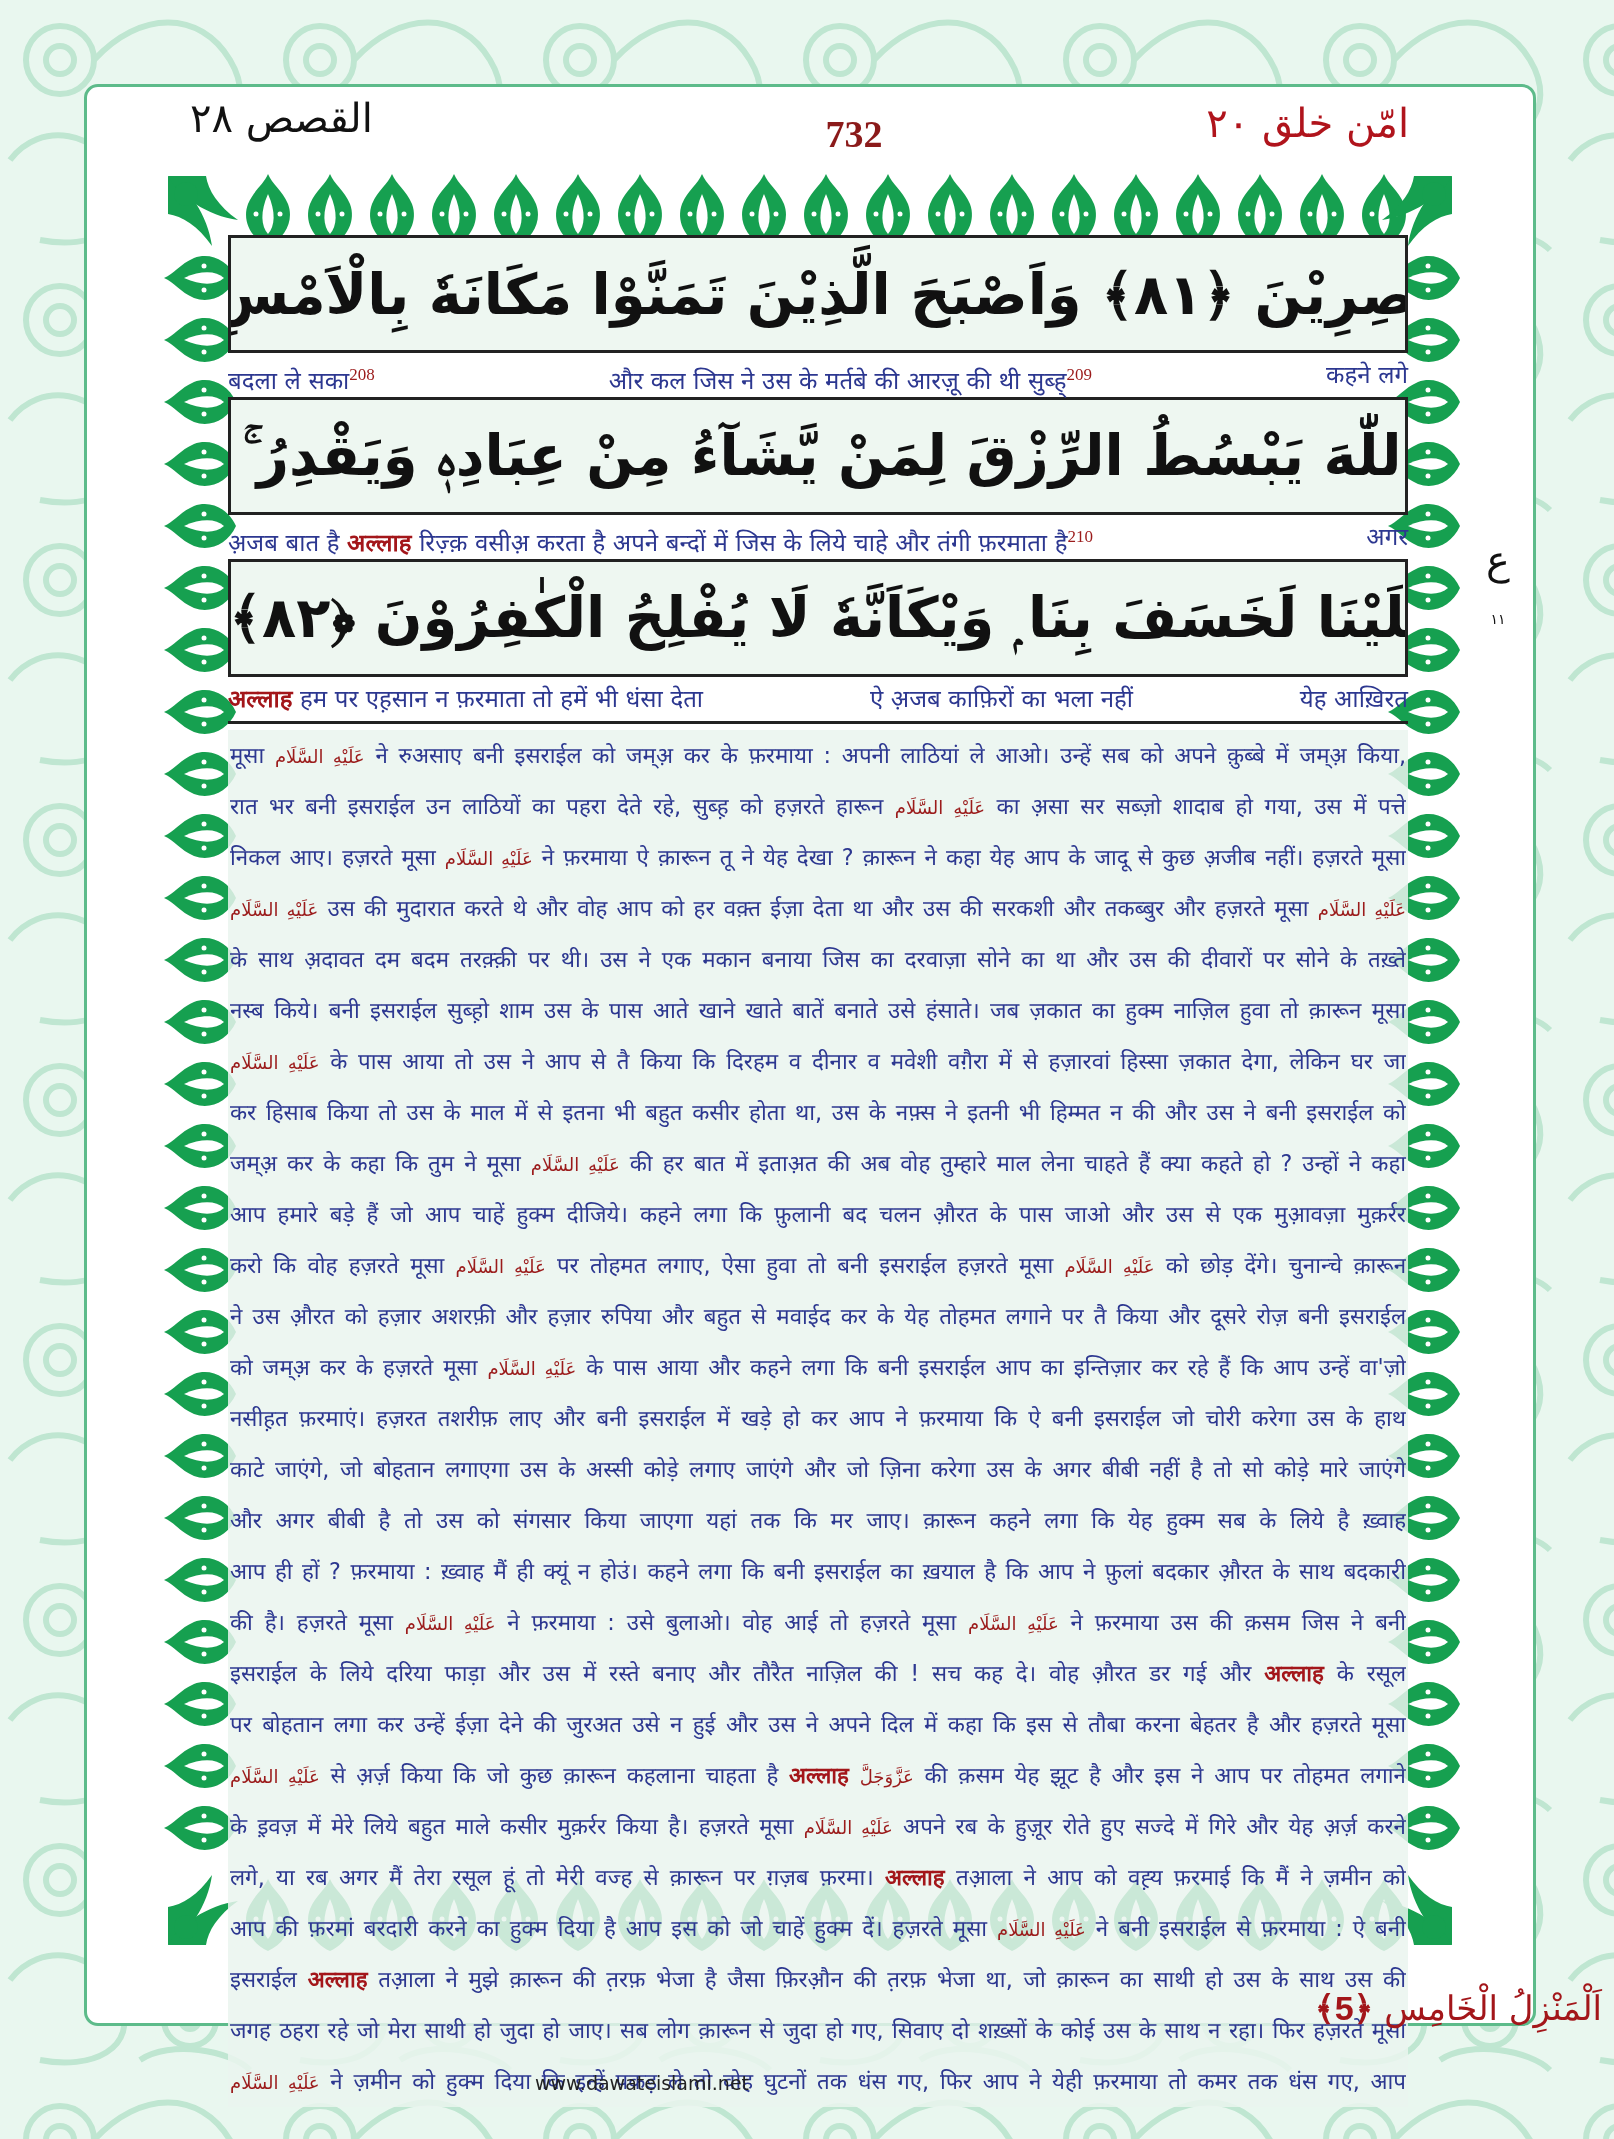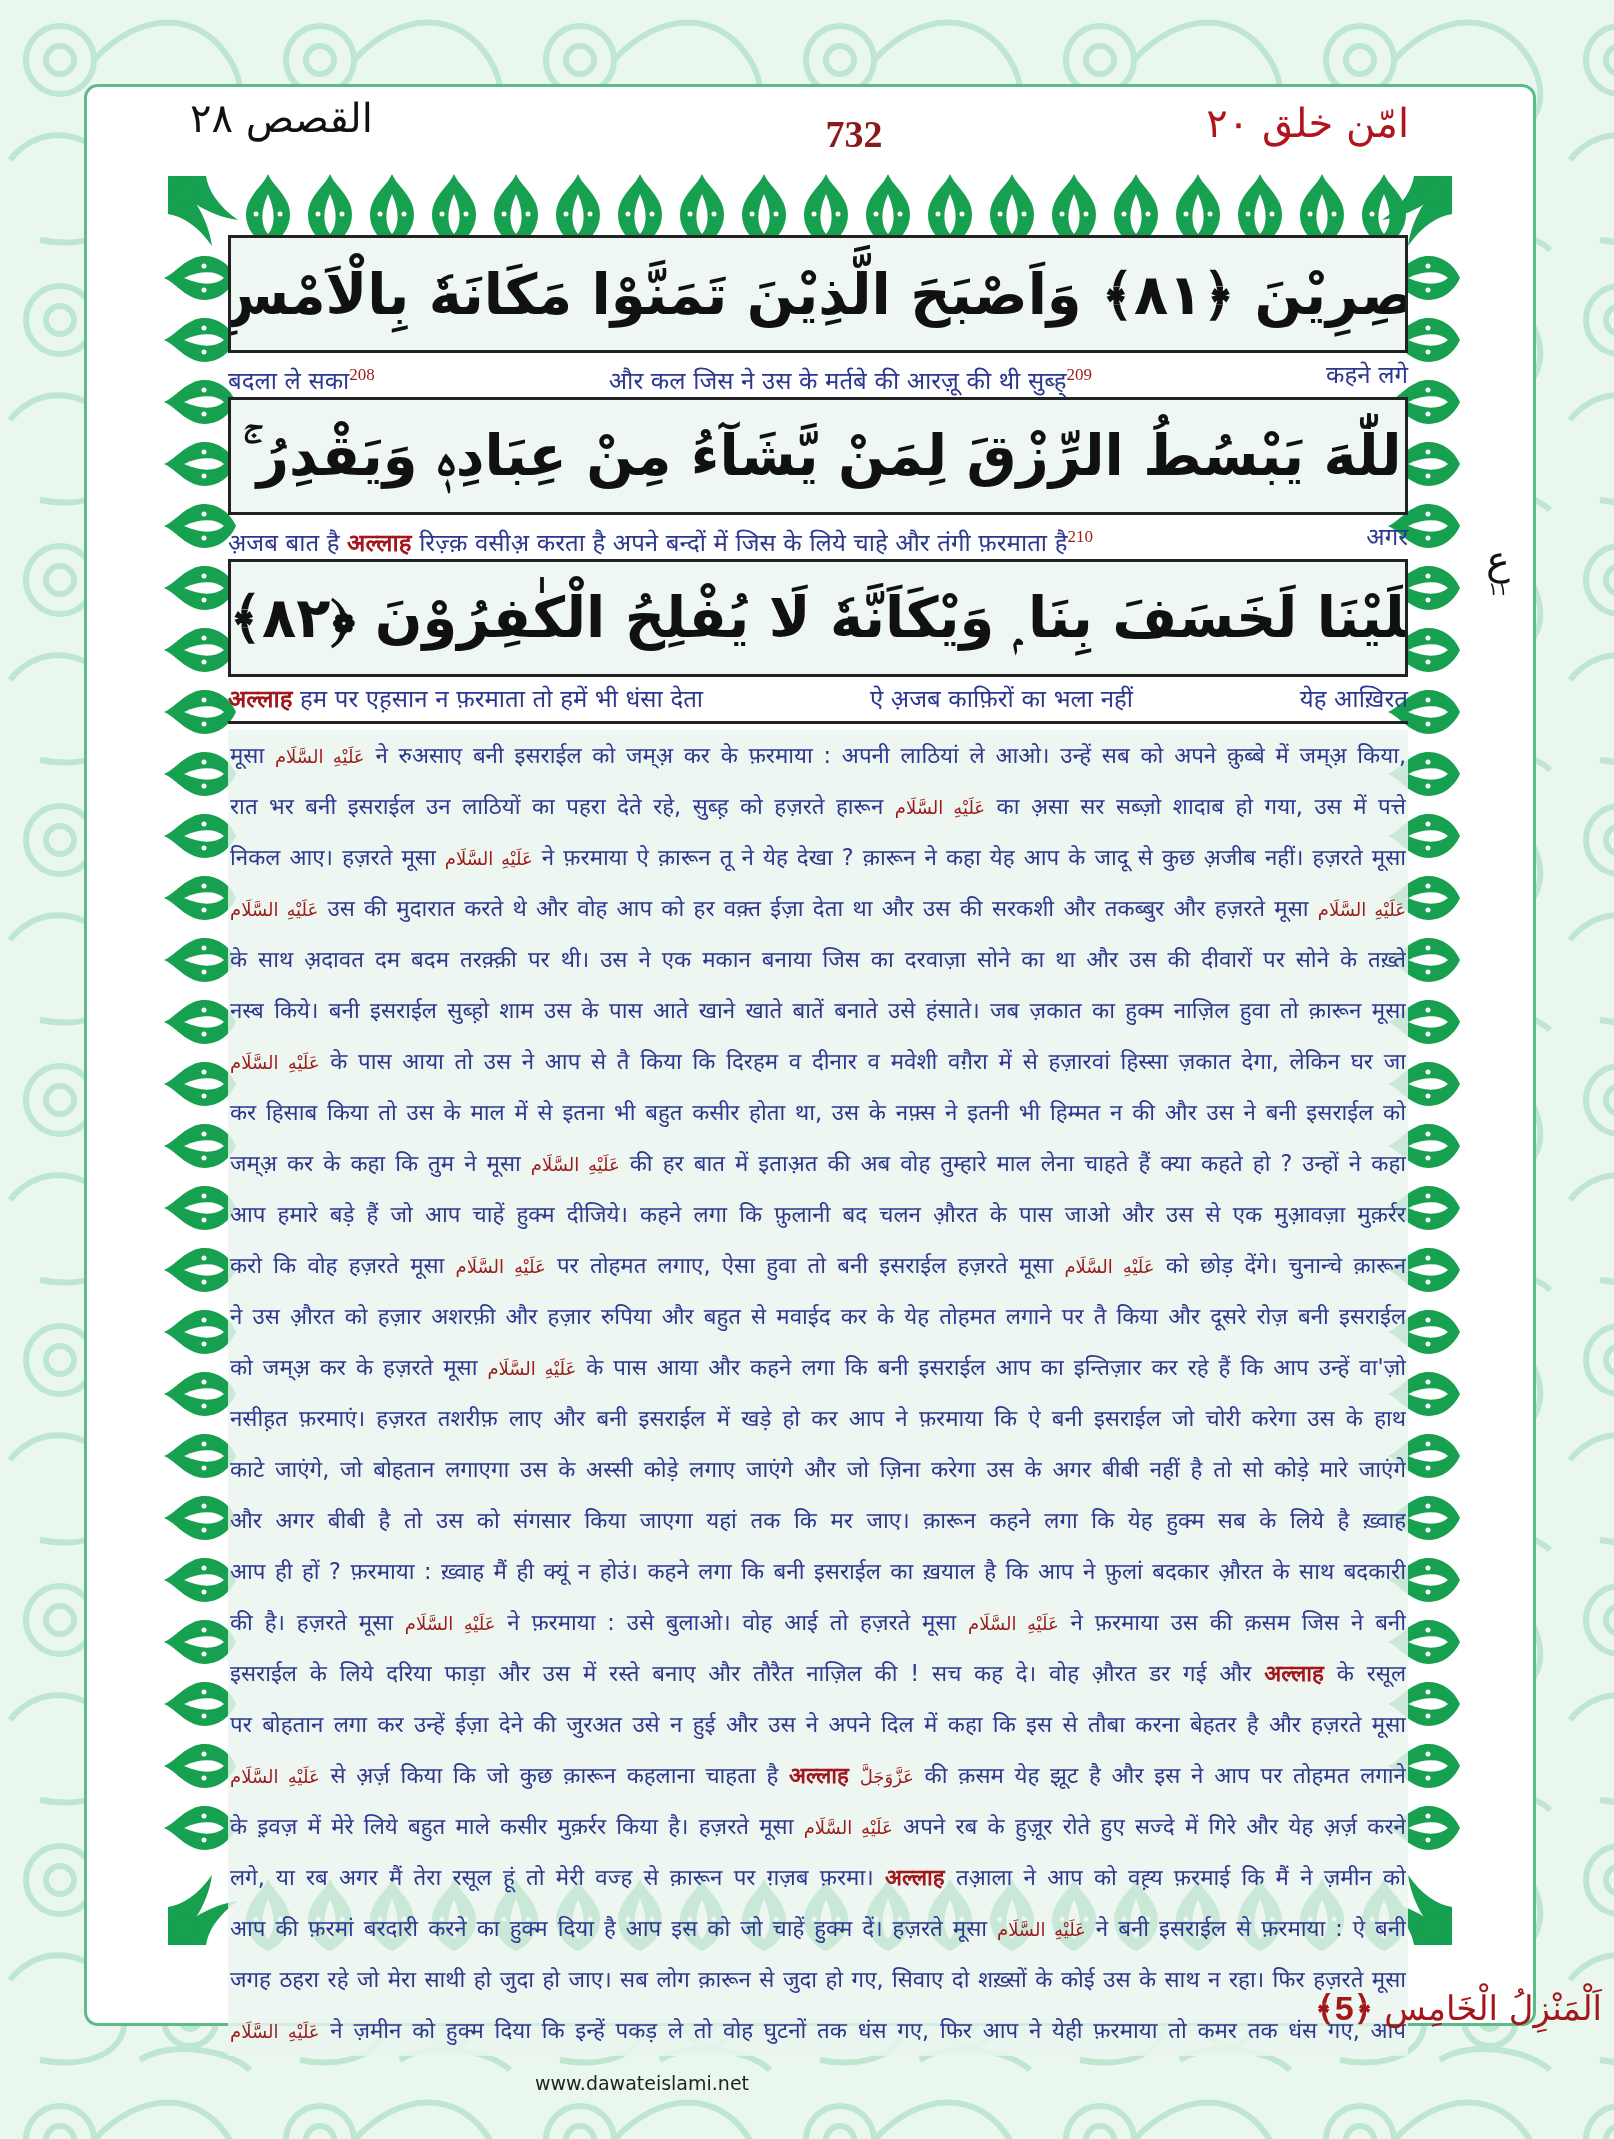--- a/index.html
+++ b/index.html
@@ -40,21 +40,21 @@
     margin-top:6px; background:rgba(234,245,238,0.85);
     padding:0 2px;
   }
   .line {
     height:51px; line-height:51px; font-size:22.3px; color:#2c3790;
     white-space:nowrap; text-align:justify; text-align-last:justify; overflow:hidden;
   }
   .ar-hon { color:#9b1b1b; font-family:"DejaVu Sans", sans-serif; font-size:18px; }
 
   .side-mark { position:absolute; left:1478px; top:540px; z-index:3; font-family:"DejaVu Serif", serif; font-size:40px; color:#111; text-align:center; width:40px; line-height:1; }
-  .side-mark .small { font-size:18px; display:block; }
+  .side-mark .small { font-size:14px; display:block;margin-top:32px; }
 
   .footer-manzil { position:absolute; left:0; width:1602px; top:1988px; z-index:3; font-family:"DejaVu Serif", serif; font-size:34px; color:#a3161a; direction:rtl; }
   .footer-manzil .badge { font-family:"Liberation Sans", sans-serif; font-weight:bold; font-size:34px; color:#a3161a; }
   .url { position:absolute; left:0; width:1284px; top:2072px; text-align:center; z-index:3; font-family:"DejaVu Sans", sans-serif; font-size:19px; color:#222; }
 </style>
 </head>
 <body>
 
 <svg class="bg-pattern" width="1614" height="2139" viewBox="0 0 1614 2139">
   <defs>
@@ -257,20 +257,21 @@
       <div class="line">काटे जाएंगे, जो बोहतान लगाएगा उस के अस्सी कोड़े लगाए जाएंगे और जो ज़िना करेगा उस के अगर बीबी नहीं है तो सो कोड़े मारे जाएंगे</div>
       <div class="line">और अगर बीबी है तो उस को संगसार किया जाएगा यहां तक कि मर जाए। क़ारून कहने लगा कि येह हुक्म सब के लिये है ख़्वाह</div>
       <div class="line">आप ही हों ? फ़रमाया : ख़्वाह मैं ही क्यूं न होउं। कहने लगा कि बनी इसराईल का ख़याल है कि आप ने फ़ुलां बदकार औ़रत के साथ बदकारी</div>
       <div class="line">की है। हज़रते मूसा <span class="ar-hon">عَلَيْهِ السَّلَام</span> ने फ़रमाया : उसे बुलाओ। वोह आई तो हज़रते मूसा <span class="ar-hon">عَلَيْهِ السَّلَام</span> ने फ़रमाया उस की क़सम जिस ने बनी</div>
       <div class="line">इसराईल के लिये दरिया फाड़ा और उस में रस्ते बनाए और तौरैत नाज़िल की ! सच कह दे। वोह औ़रत डर गई और <span class="allah">अल्लाह</span> के रसूल</div>
       <div class="line">पर बोहतान लगा कर उन्हें ईज़ा देने की जुरअत उसे न हुई और उस ने अपने दिल में कहा कि इस से तौबा करना बेहतर है और हज़रते मूसा</div>
       <div class="line"><span class="ar-hon">عَلَيْهِ السَّلَام</span> से अ़र्ज़ किया कि जो कुछ क़ारून कहलाना चाहता है <span class="allah">अल्लाह</span> <span class="ar-hon">عَزَّوَجَلَّ</span> की क़सम येह झूट है और इस ने आप पर तोहमत लगाने</div>
       <div class="line">के इ़वज़ में मेरे लिये बहुत माले कसीर मुक़र्रर किया है। हज़रते मूसा <span class="ar-hon">عَلَيْهِ السَّلَام</span> अपने रब के हुज़ूर रोते हुए सज्दे में गिरे और येह अ़र्ज़ करने</div>
       <div class="line">लगे, या रब अगर मैं तेरा रसूल हूं तो मेरी वज्ह से क़ारून पर ग़ज़ब फ़रमा। <span class="allah">अल्लाह</span> तआ़ला ने आप को वह़्य फ़रमाई कि मैं ने ज़मीन को</div>
       <div class="line">आप की फ़रमां बरदारी करने का हुक्म दिया है आप इस को जो चाहें हुक्म दें। हज़रते मूसा <span class="ar-hon">عَلَيْهِ السَّلَام</span> ने बनी इसराईल से फ़रमाया : ऐ बनी</div>
+      <div class="line">इसराईल <span class="allah">अल्लाह</span> तआ़ला ने मुझे क़ारून की त़रफ़ भेजा है जैसा फ़िरऔ़न की त़रफ़ भेजा था, जो क़ारून का साथी हो उस के साथ उस की</div>
       <div class="line">जगह ठहरा रहे जो मेरा साथी हो जुदा हो जाए। सब लोग क़ारून से जुदा हो गए, सिवाए दो शख़्सों के कोई उस के साथ न रहा। फिर हज़रते मूसा</div>
       <div class="line"><span class="ar-hon">عَلَيْهِ السَّلَام</span> ने ज़मीन को हुक्म दिया कि इन्हें पकड़ ले तो वोह घुटनों तक धंस गए, फिर आप ने येही फ़रमाया तो कमर तक धंस गए, आप</div>
     </div>
 </div>
 
 <div class="footer-manzil">
   <span>اَلْمَنْزِلُ الْخَامِس</span>
   <span class="badge">﴿<span>5</span>﴾</span>
 </div>
 <div class="url">www.dawateislami.net</div>

